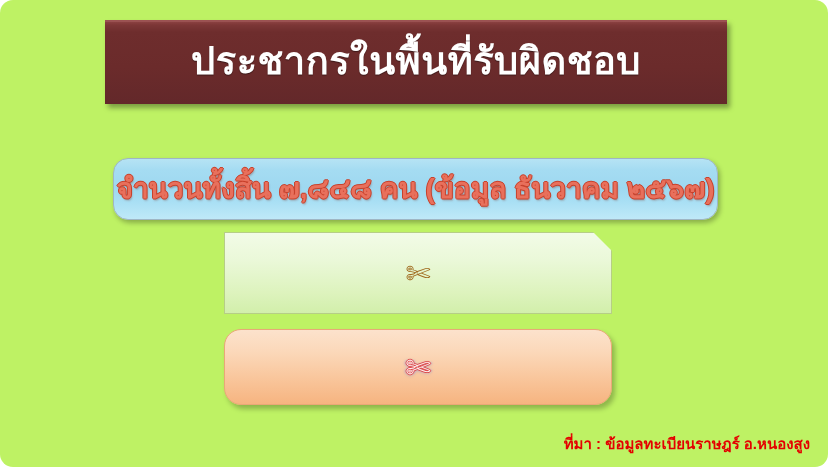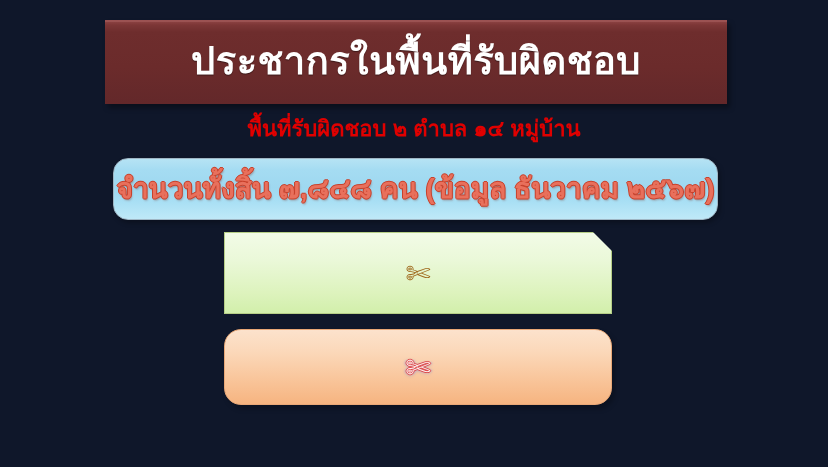--- a/index.html
+++ b/index.html
@@ -12,21 +12,22 @@
     width: 828px;
     height: 467px;
     position: relative;
     overflow: hidden;
     font-family: "Liberation Sans", "DejaVu Sans", sans-serif;
   }
 
   .slide {
     position: absolute;
     inset: 0;
-    background: #0f172a;
+    background: #bef264;
+    border-radius: 13px;
   }
 
   
   .title-banner {
     position: absolute;
     left: 105px;
     top: 20px;
     width: 622px;
     height: 84px;
     background:
@@ -199,32 +200,32 @@
 </style>
 </head>
 <body>
 
 <div class="slide">
 
   <div class="title-banner">
     <div class="title-text">ประชากรในพื้นที่รับผิดชอบ</div>
   </div>
 
-  <div class="subtitle">พื้นที่รับผิดชอบ ๒ ตำบล  ๑๔ หมู่บ้าน</div>
 
   <div class="total-box">
     <div class="total-text">จำนวนทั้งสิ้น ๗,๘๔๘ คน (ข้อมูล ธันวาคม  ๒๕๖๗)</div>
   </div>
 
   <div class="male-box">
     <div class="male-text">
       <span class="scissors">✄</span>
     </div>
   </div>
 
   <div class="female-box">
     <div class="female-text">
       <span class="scissors">✄</span>
     </div>
   </div>
 
+  <div class="source">ที่มา : ข้อมูลทะเบียนราษฎร์ อ.หนองสูง</div>
 
 </div>
 
 </body></html>

